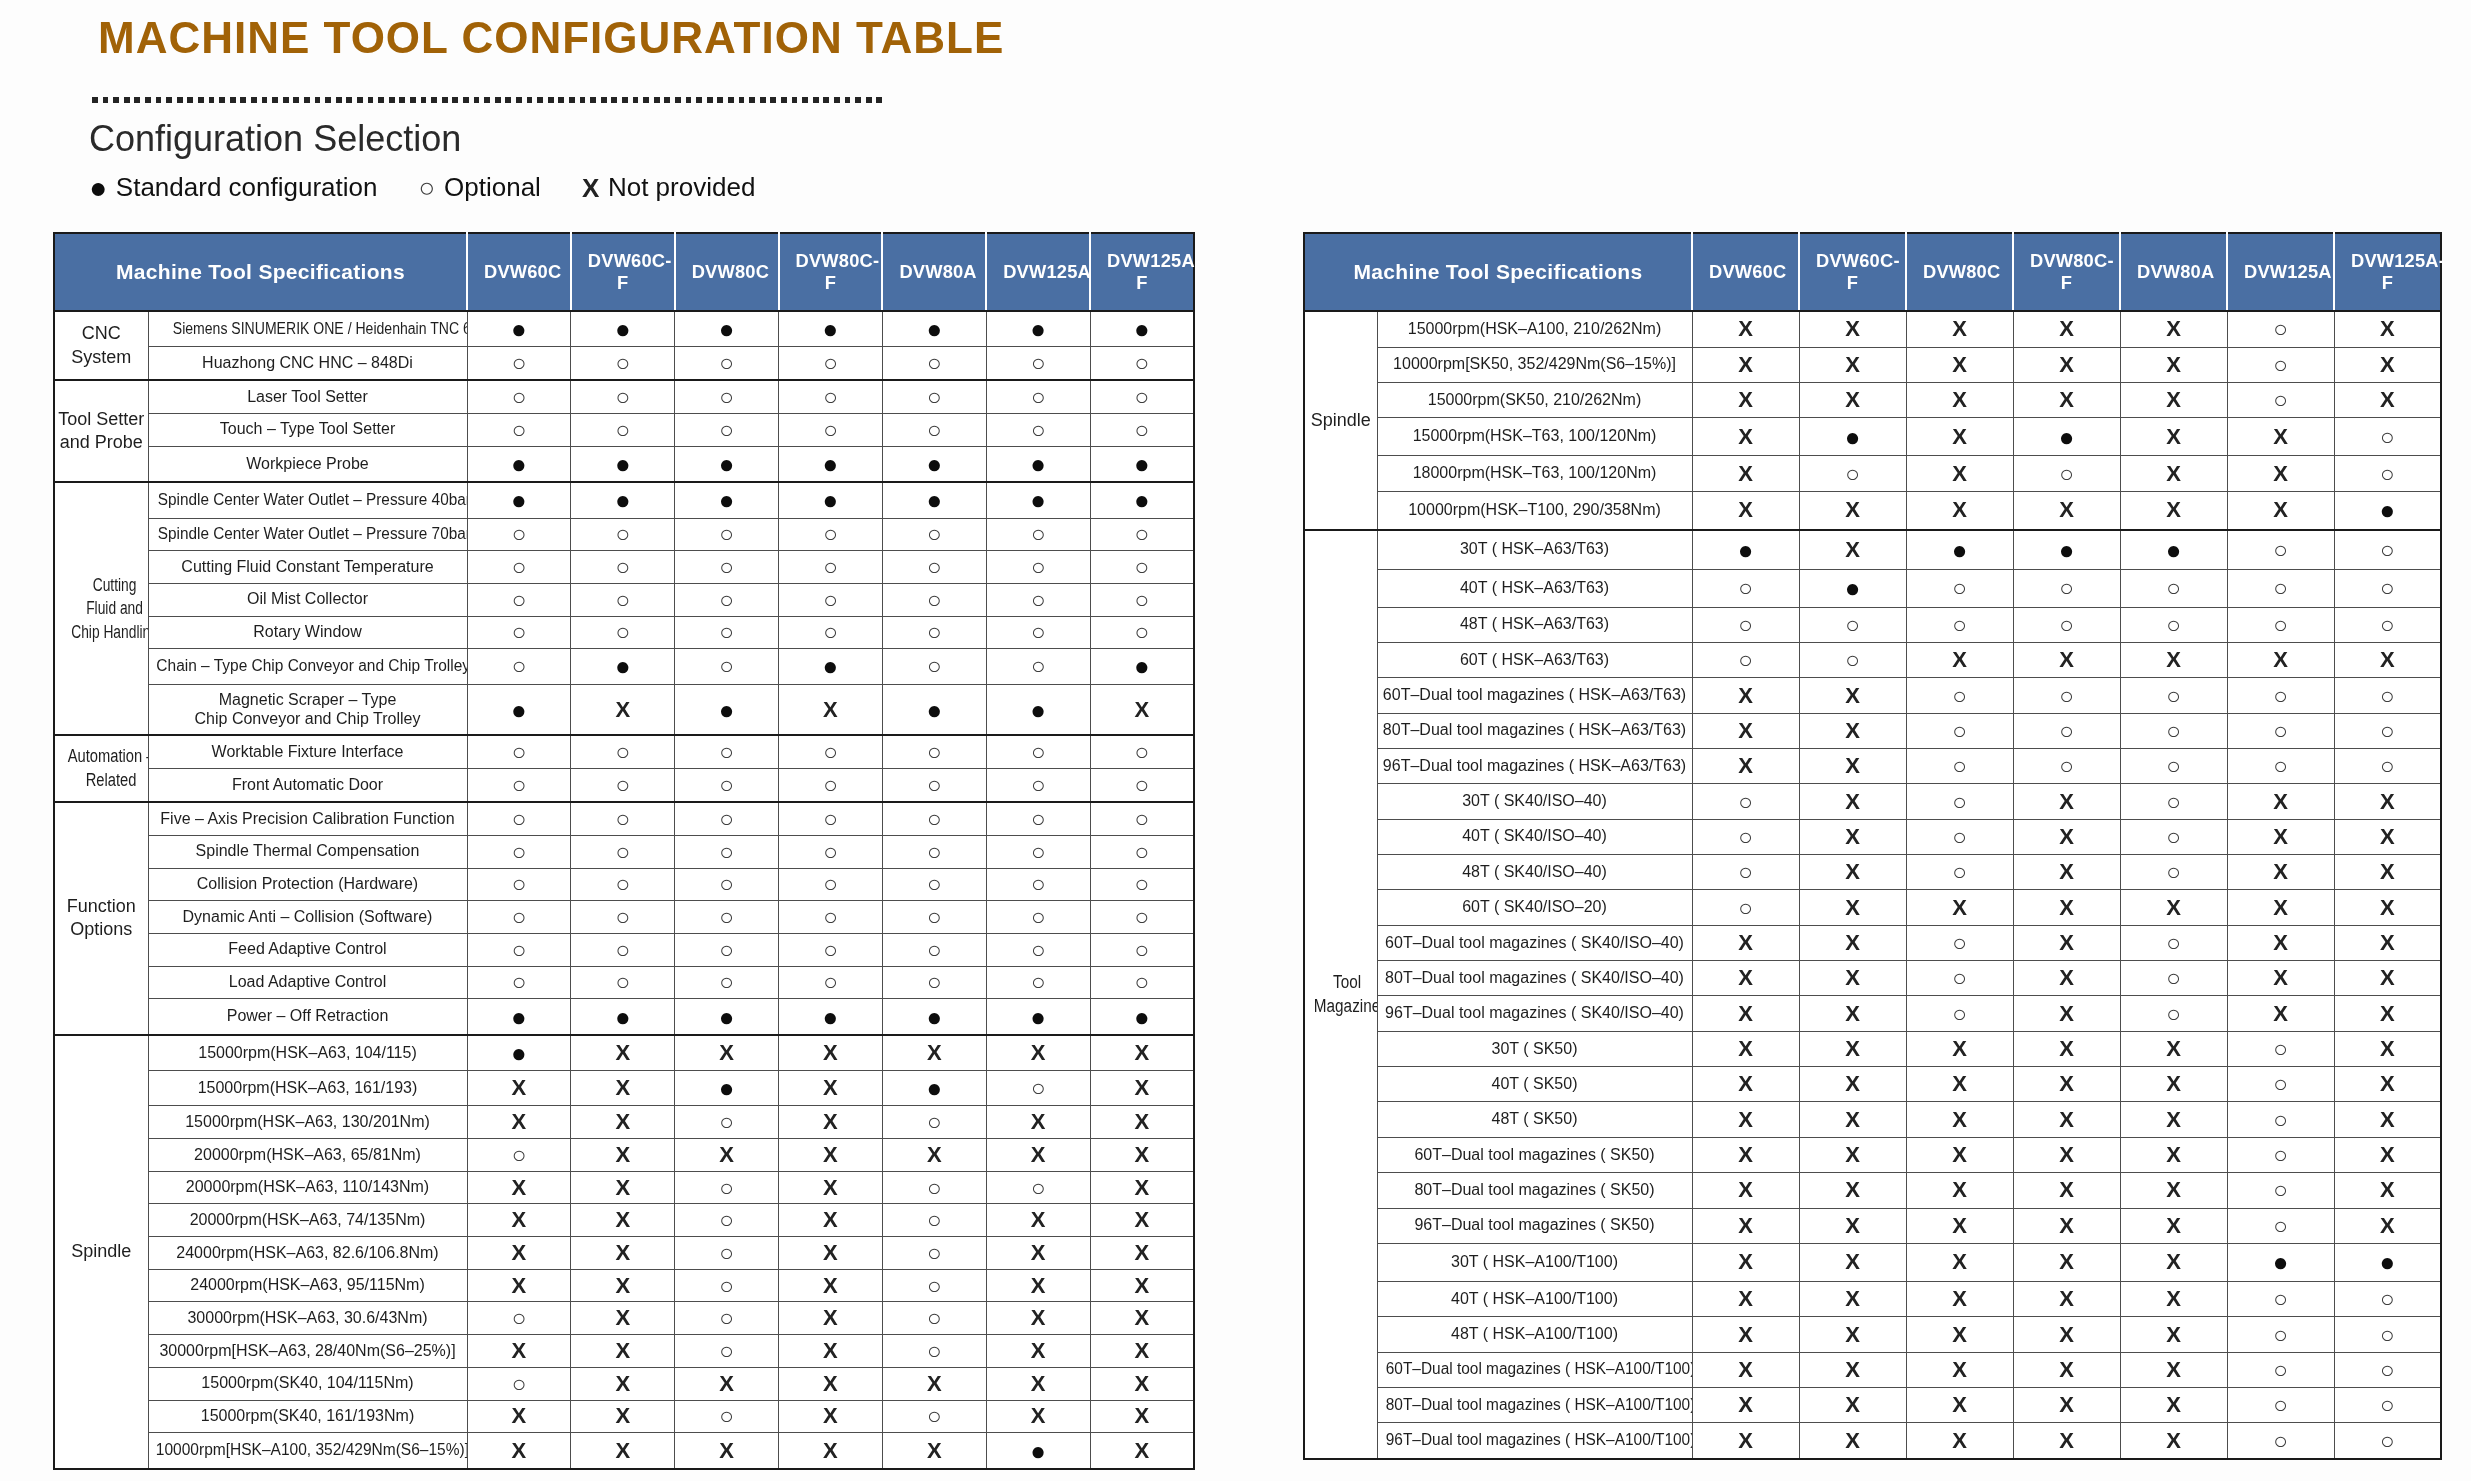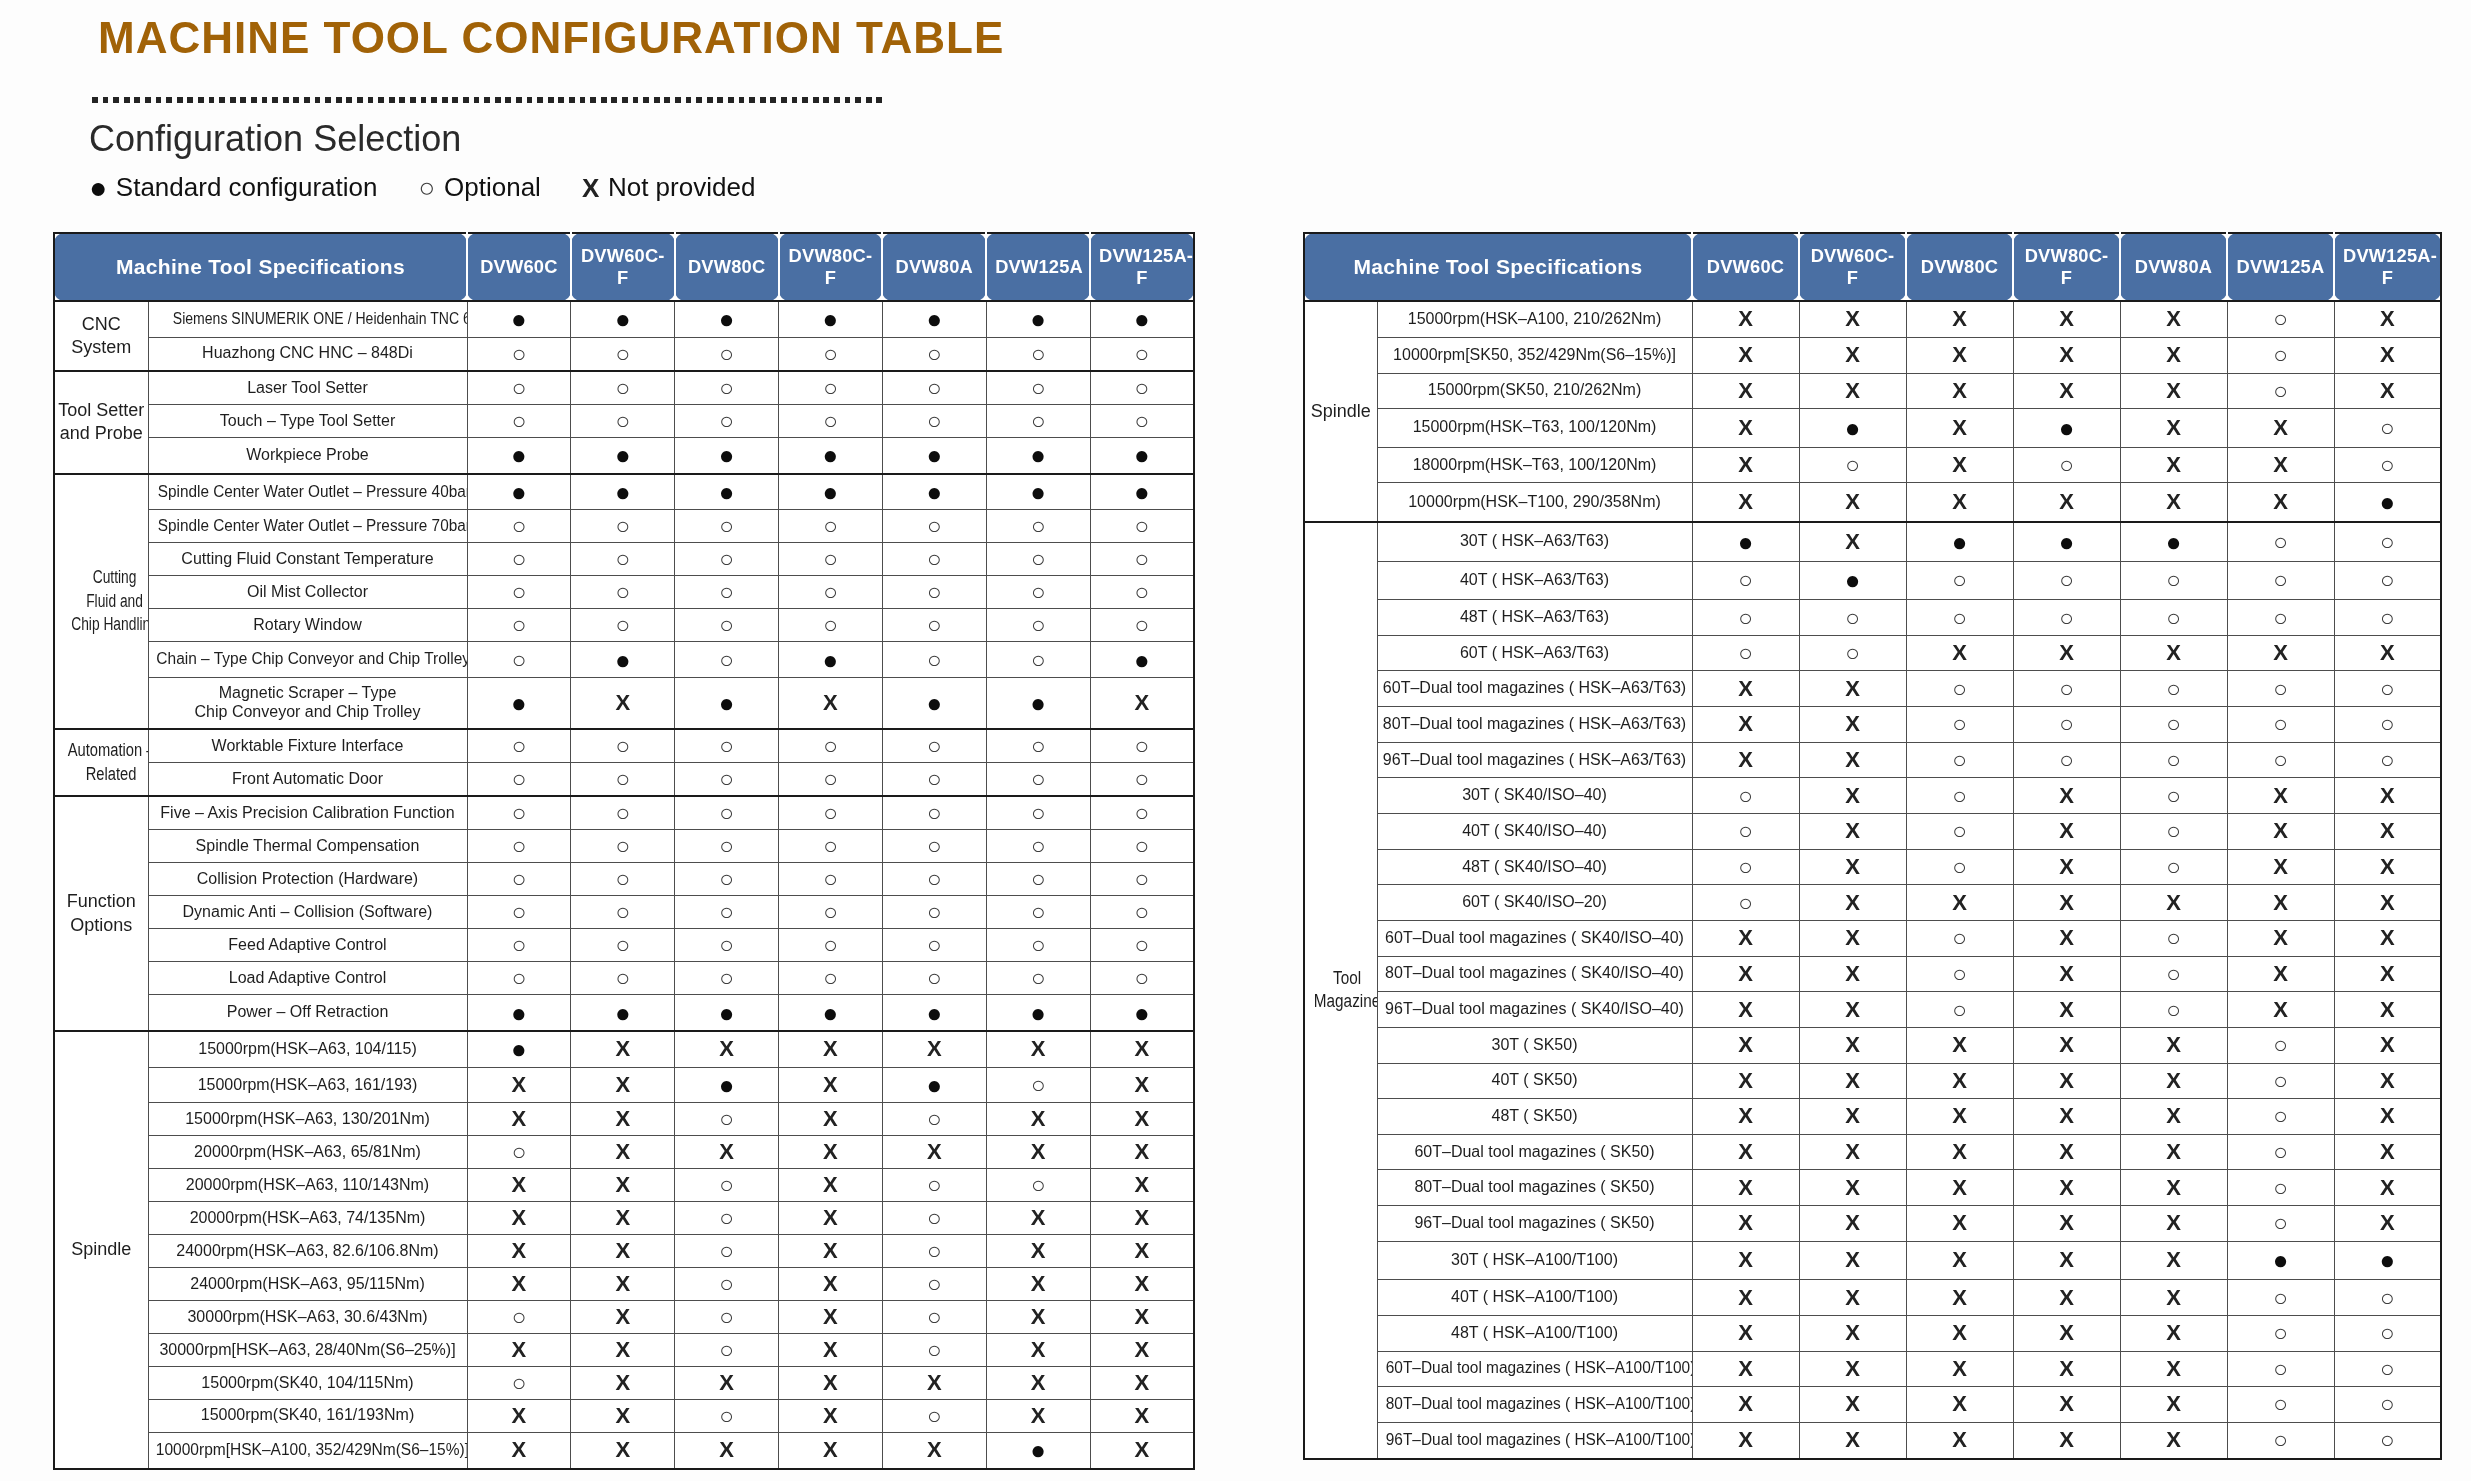--- a/index.html
+++ b/index.html
@@ -49,21 +49,21 @@
 
   #left-table  col.c-group { width:94px; }
   #left-table  col.c-spec  { width:319px; }
   #right-table col.c-group { width:73px; }
   #right-table col.c-spec  { width:315px; }
 
   .tbl thead tr { height:68px; }
   .tbl th {
     background:var(--hdr,#4a6fa3); color:var(--hdrtxt,#ffffff);
     font-weight:bold; border-left:2.9px solid #fff;
-    border-bottom:2.9px solid #1a1a1a; padding:8px;border-radius:10px;
+    border-bottom:2.9px solid #1a1a1a; padding:16px;
   }
   .tbl th:first-child { border-left:none; }
   .tbl th.spec-h { font-size:21px; letter-spacing:0.3px; }
   .tbl th.model-h { font-size:18.3px; letter-spacing:0.2px; }
 
   .tbl td {
     border:1.4px solid #4d4d4d;
     text-align:center; vertical-align:middle;
     padding:0 2.9px; overflow:hidden;
   }

